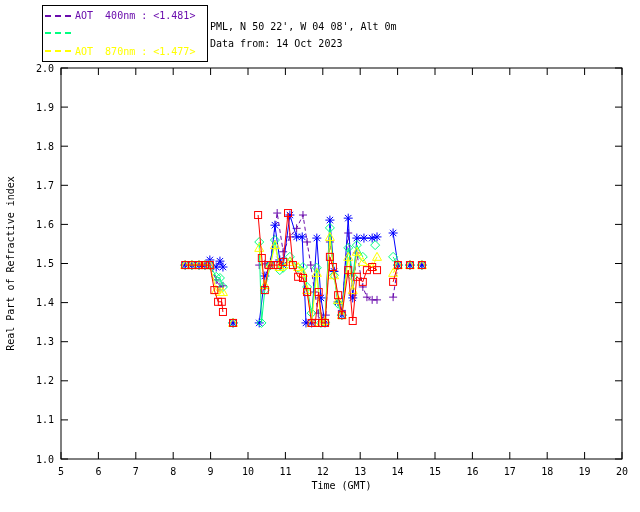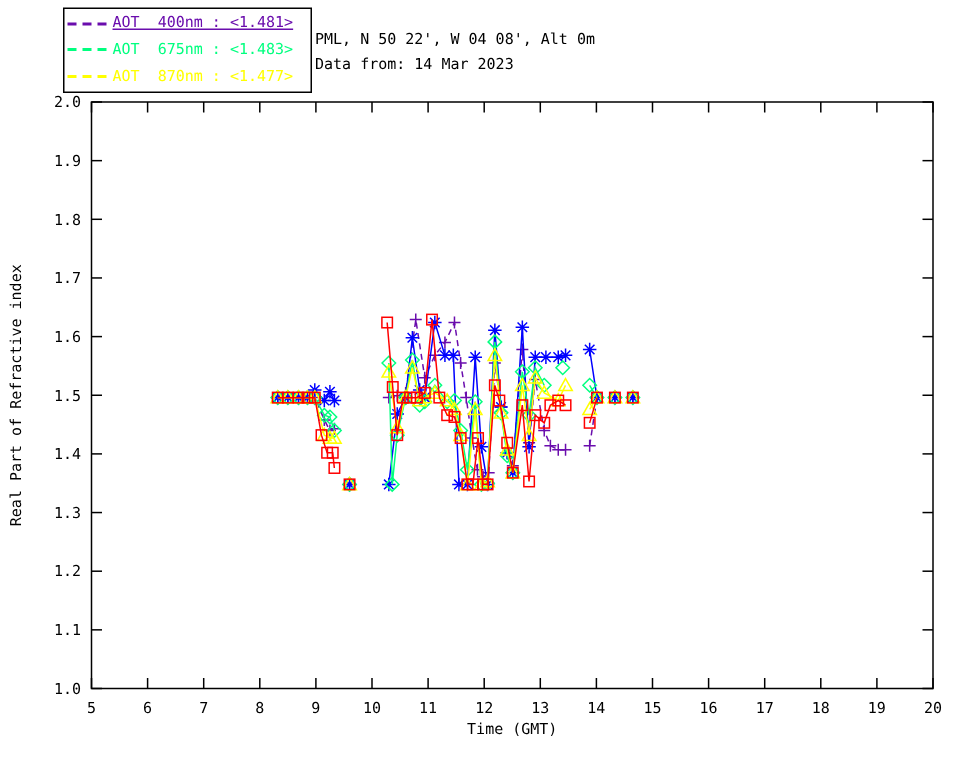--- a/index.html
+++ b/index.html
@@ -16,34 +16,33 @@
   #chart-svg{position:absolute;left:0;top:0;}
   #chart-svg text{font-family:"DejaVu Sans Mono",monospace;font-size:10px;fill:#000;}
 </style>
 </head>
 <body>
 
 <div id="root">
   <div id="legend-box">
       <div class="legend-row">
         <span class="legend-dash" style="color: rgb(106, 13, 173);"></span>
-        <span class="legend-label" style="color: rgb(106, 13, 173); text-decoration: underline;">AOT  400nm : &lt;1.481&gt;</span>
+        <span class="legend-label" style="color: rgb(106, 13, 173);">AOT  400nm : &lt;1.481&gt;</span>
       </div>
       <div class="legend-row">
         <span class="legend-dash" style="color: rgb(0, 255, 127);"></span>
-        <span class="legend-label" style="color: rgb(0, 255, 127);">AOT  675nm : &lt;1.483&gt;</span>
       </div>
       <div class="legend-row">
         <span class="legend-dash" style="color: rgb(255, 255, 0);"></span>
         <span class="legend-label" style="color: rgb(255, 255, 0);">AOT  870nm : &lt;1.477&gt;</span>
       </div>
     </div>
   <div id="header-block">
     <div class="header-line">PML, N 50 22', W 04 08', Alt 0m</div>
-    <div class="header-line">Data from: 14 Mar 2023</div>
+    <div class="header-line">Data from: 14 Oct 2023</div>
   </div>
   <svg id="chart-svg" width="640" height="512">
       <rect x="61" y="68" width="561" height="391" fill="none" stroke="#000000" stroke-width="1"></rect>
       <g>
         <line x1="61" y1="459" x2="61" y2="452" stroke="#000000"></line>
         <line x1="61" y1="68" x2="61" y2="75" stroke="#000000"></line>
         <text x="61" y="475" text-anchor="middle">5</text>
         <line x1="98.4" y1="459" x2="98.4" y2="452" stroke="#000000"></line>
         <line x1="98.4" y1="68" x2="98.4" y2="75" stroke="#000000"></line>
         <text x="98.4" y="475" text-anchor="middle">6</text>

